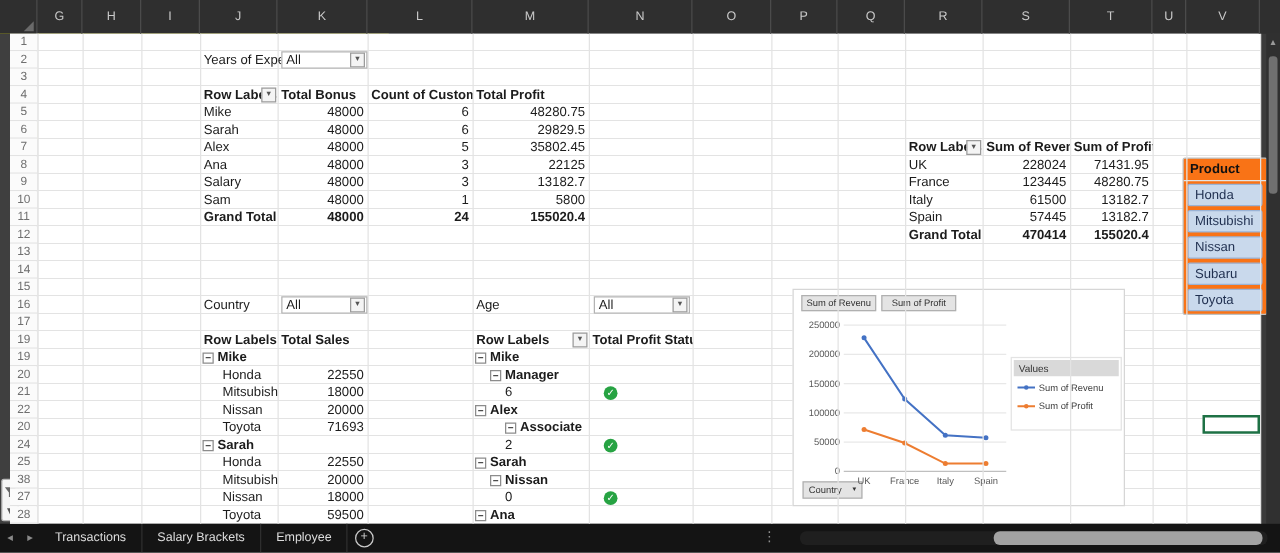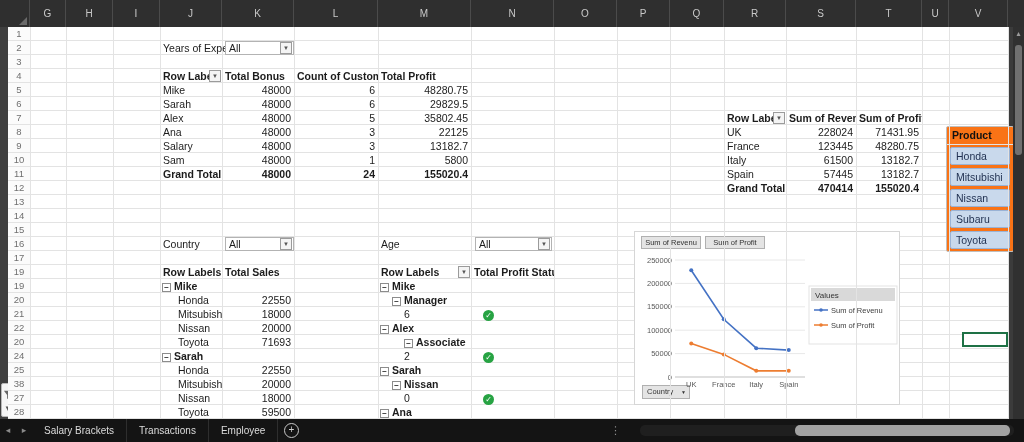--- a/index.html
+++ b/index.html
@@ -124,22 +124,22 @@
       <svg width="11" height="11" viewBox="0 0 12 12">
           <path d="M1 2 H11 L7.5 6.5 V10.5 L4.5 10.5 V6.5 Z" fill="#666"></path>
         </svg>
     </div>
     <div style="color:#555;font-size:8px;line-height:10px;">▼</div>
   </div>
 
   <div id="tabbar">
     <div class="tnav">◂</div>
     <div class="tnav">▸</div>
+    <div class="tab">Transactions</div>
     <div class="tab">Salary Brackets</div>
-    <div class="tab">Transactions</div>
     <div class="tab">Employee</div>
     <div class="tplus">
       <span class="pluscirc">+</span>
     </div>
     <div class="tdots">⋮</div>
     <div class="hsb-track">
       <div class="hsb-thumb"></div>
     </div>
   </div>
 <div class="colhead" style="left: 30px; width: 36px;">G</div>

